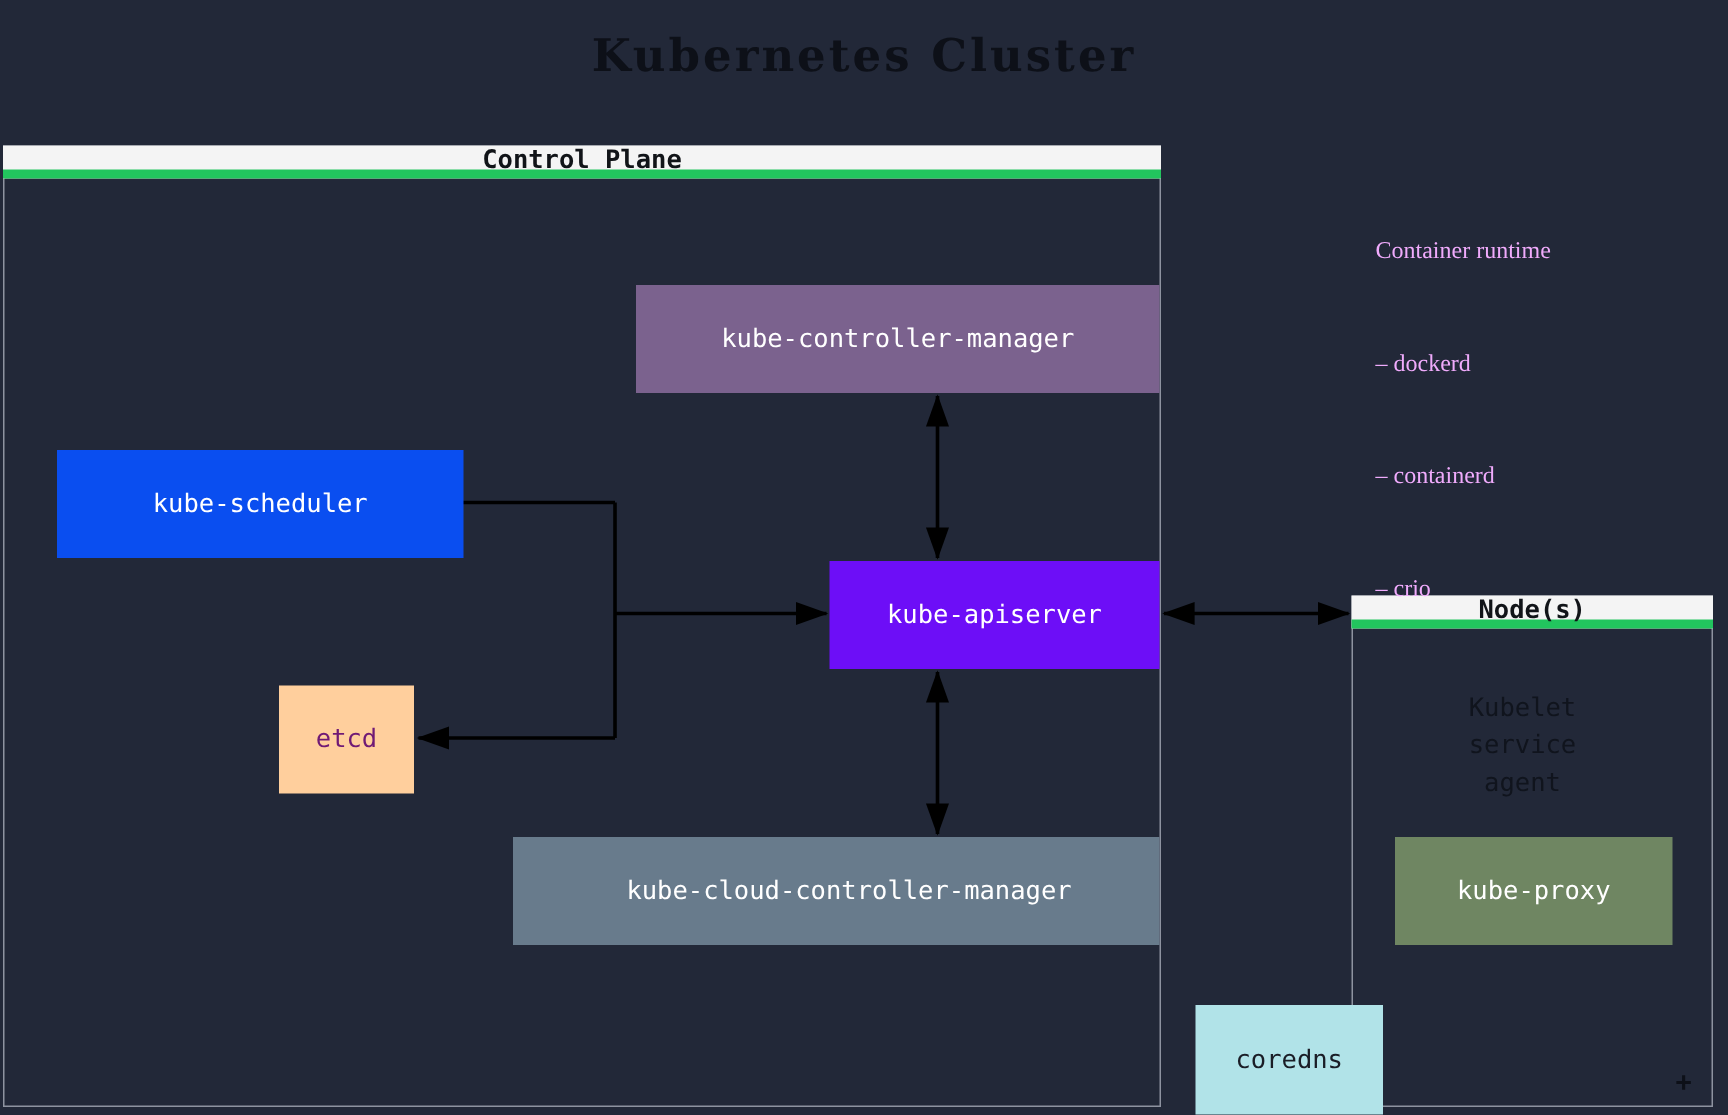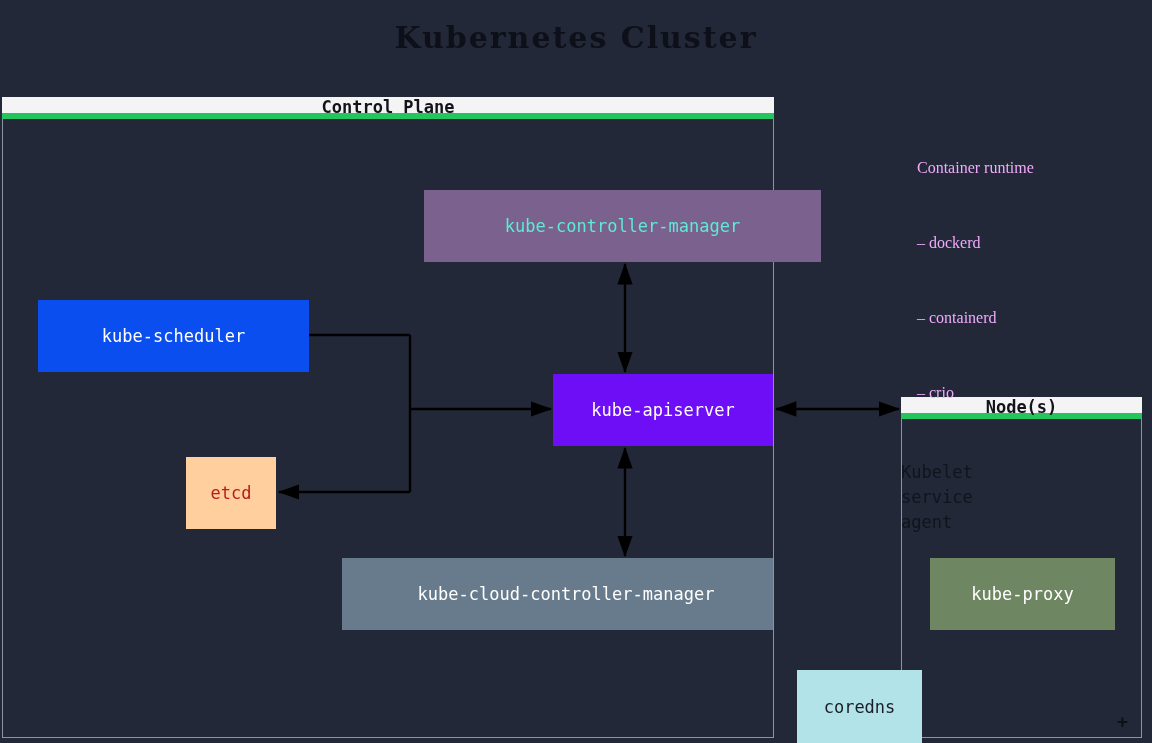--- a/index.html
+++ b/index.html
@@ -90,54 +90,55 @@
     display: flex;
     align-items: center;
     justify-content: center;
     box-sizing: border-box;
     font-family: "DejaVu Sans Mono", "Liberation Mono", monospace;
     font-size: 17px;
     white-space: pre;
   }
 
   #box-kube-controller-manager {
-    left: 424px; top: 190px; width: 397px; height: 72px;
-    background: #7b628e; color: #5eead4; text-align: center;
+    left: 424px; top: 190px; width: 349px; height: 72px;
+    background: #7b628e; color: #ffffff; text-align: center;
   }
   #box-kube-scheduler {
     left: 38px; top: 300px; width: 271px; height: 72px;
     background: #0a4ef0; color: #ffffff;
   }
   #box-kube-apiserver {
     left: 553px; top: 374px; width: 220px; height: 72px;
     background: #6d0ef7; color: #ffffff;
   }
   #box-etcd {
     left: 186px; top: 457px; width: 90px; height: 72px;
-    background: #ffcf9d; color: #b91c1c;
+    background: #ffcf9d; color: #701a75;
   }
   #box-kube-cloud-controller-manager {
     left: 342px; top: 558px; width: 431px; height: 72px;
     background: #687b8c; color: #ffffff; padding-left: 17px;
   }
   #box-kube-proxy {
     left: 930px; top: 558px; width: 185px; height: 72px;
     background: #6f8662; color: #ffffff;
   }
   #box-coredns {
     left: 797px; top: 670px; width: 125px; height: 73px;
     background: #b1e3e8; color: #1a1d26;
   }
 
   
   #kubelet-service-agent {
     position: absolute;
     left: 901px;
     top: 460px;
     width: 228px;
+    text-align: center;
     color: #10141d;
     font-family: "DejaVu Sans Mono", "Liberation Mono", monospace;
     font-size: 17px;
     line-height: 25px;
     white-space: pre-line;
   }
 
   
   #container-runtime-legend {
     position: absolute;

